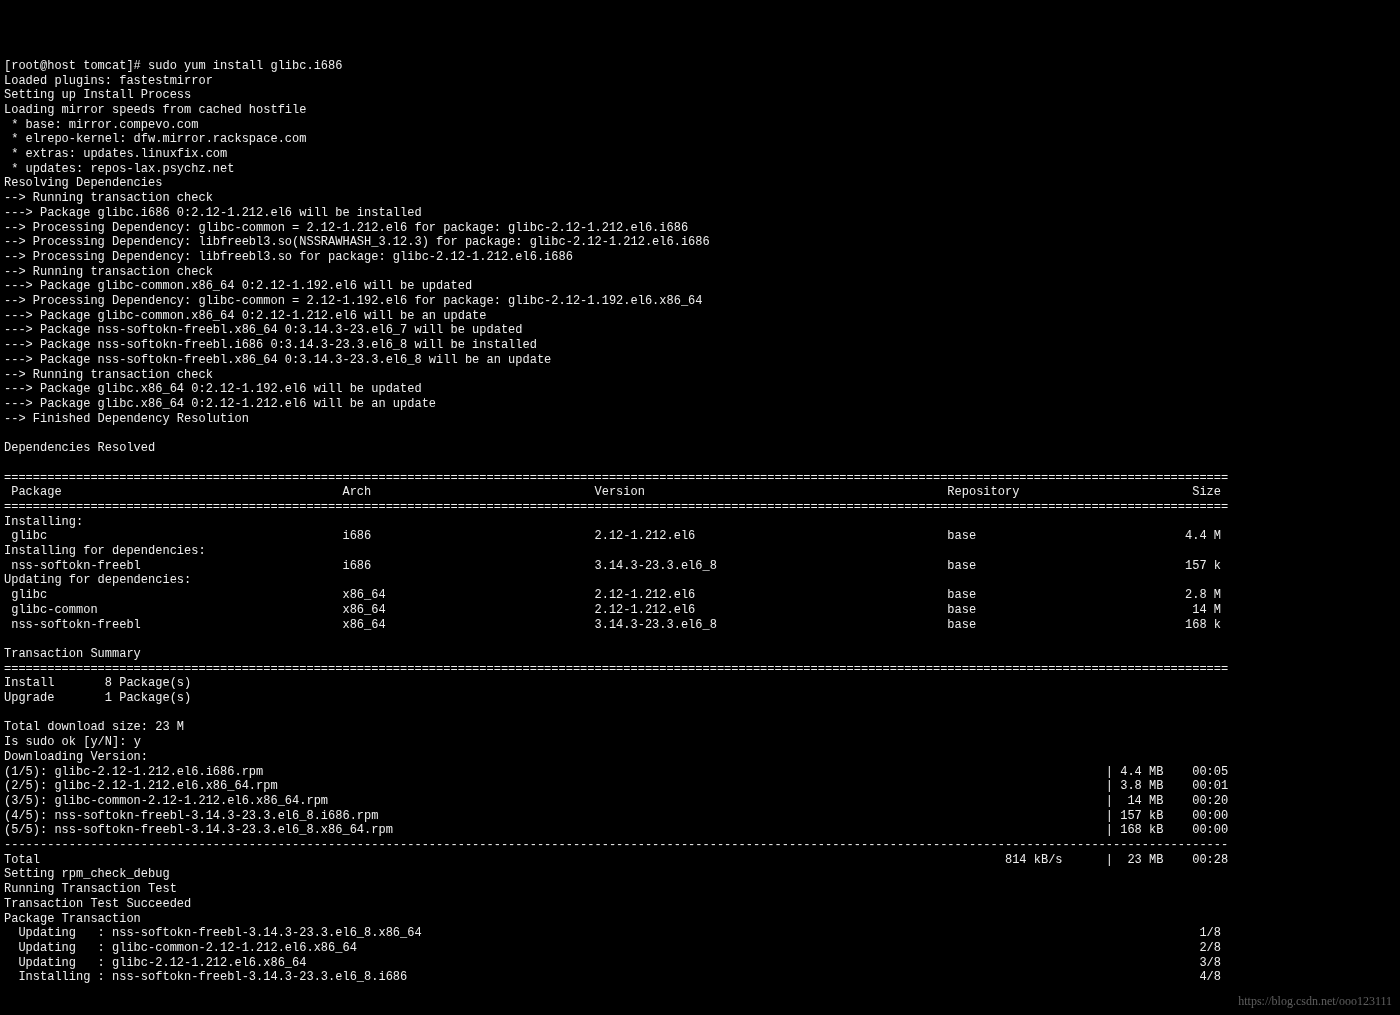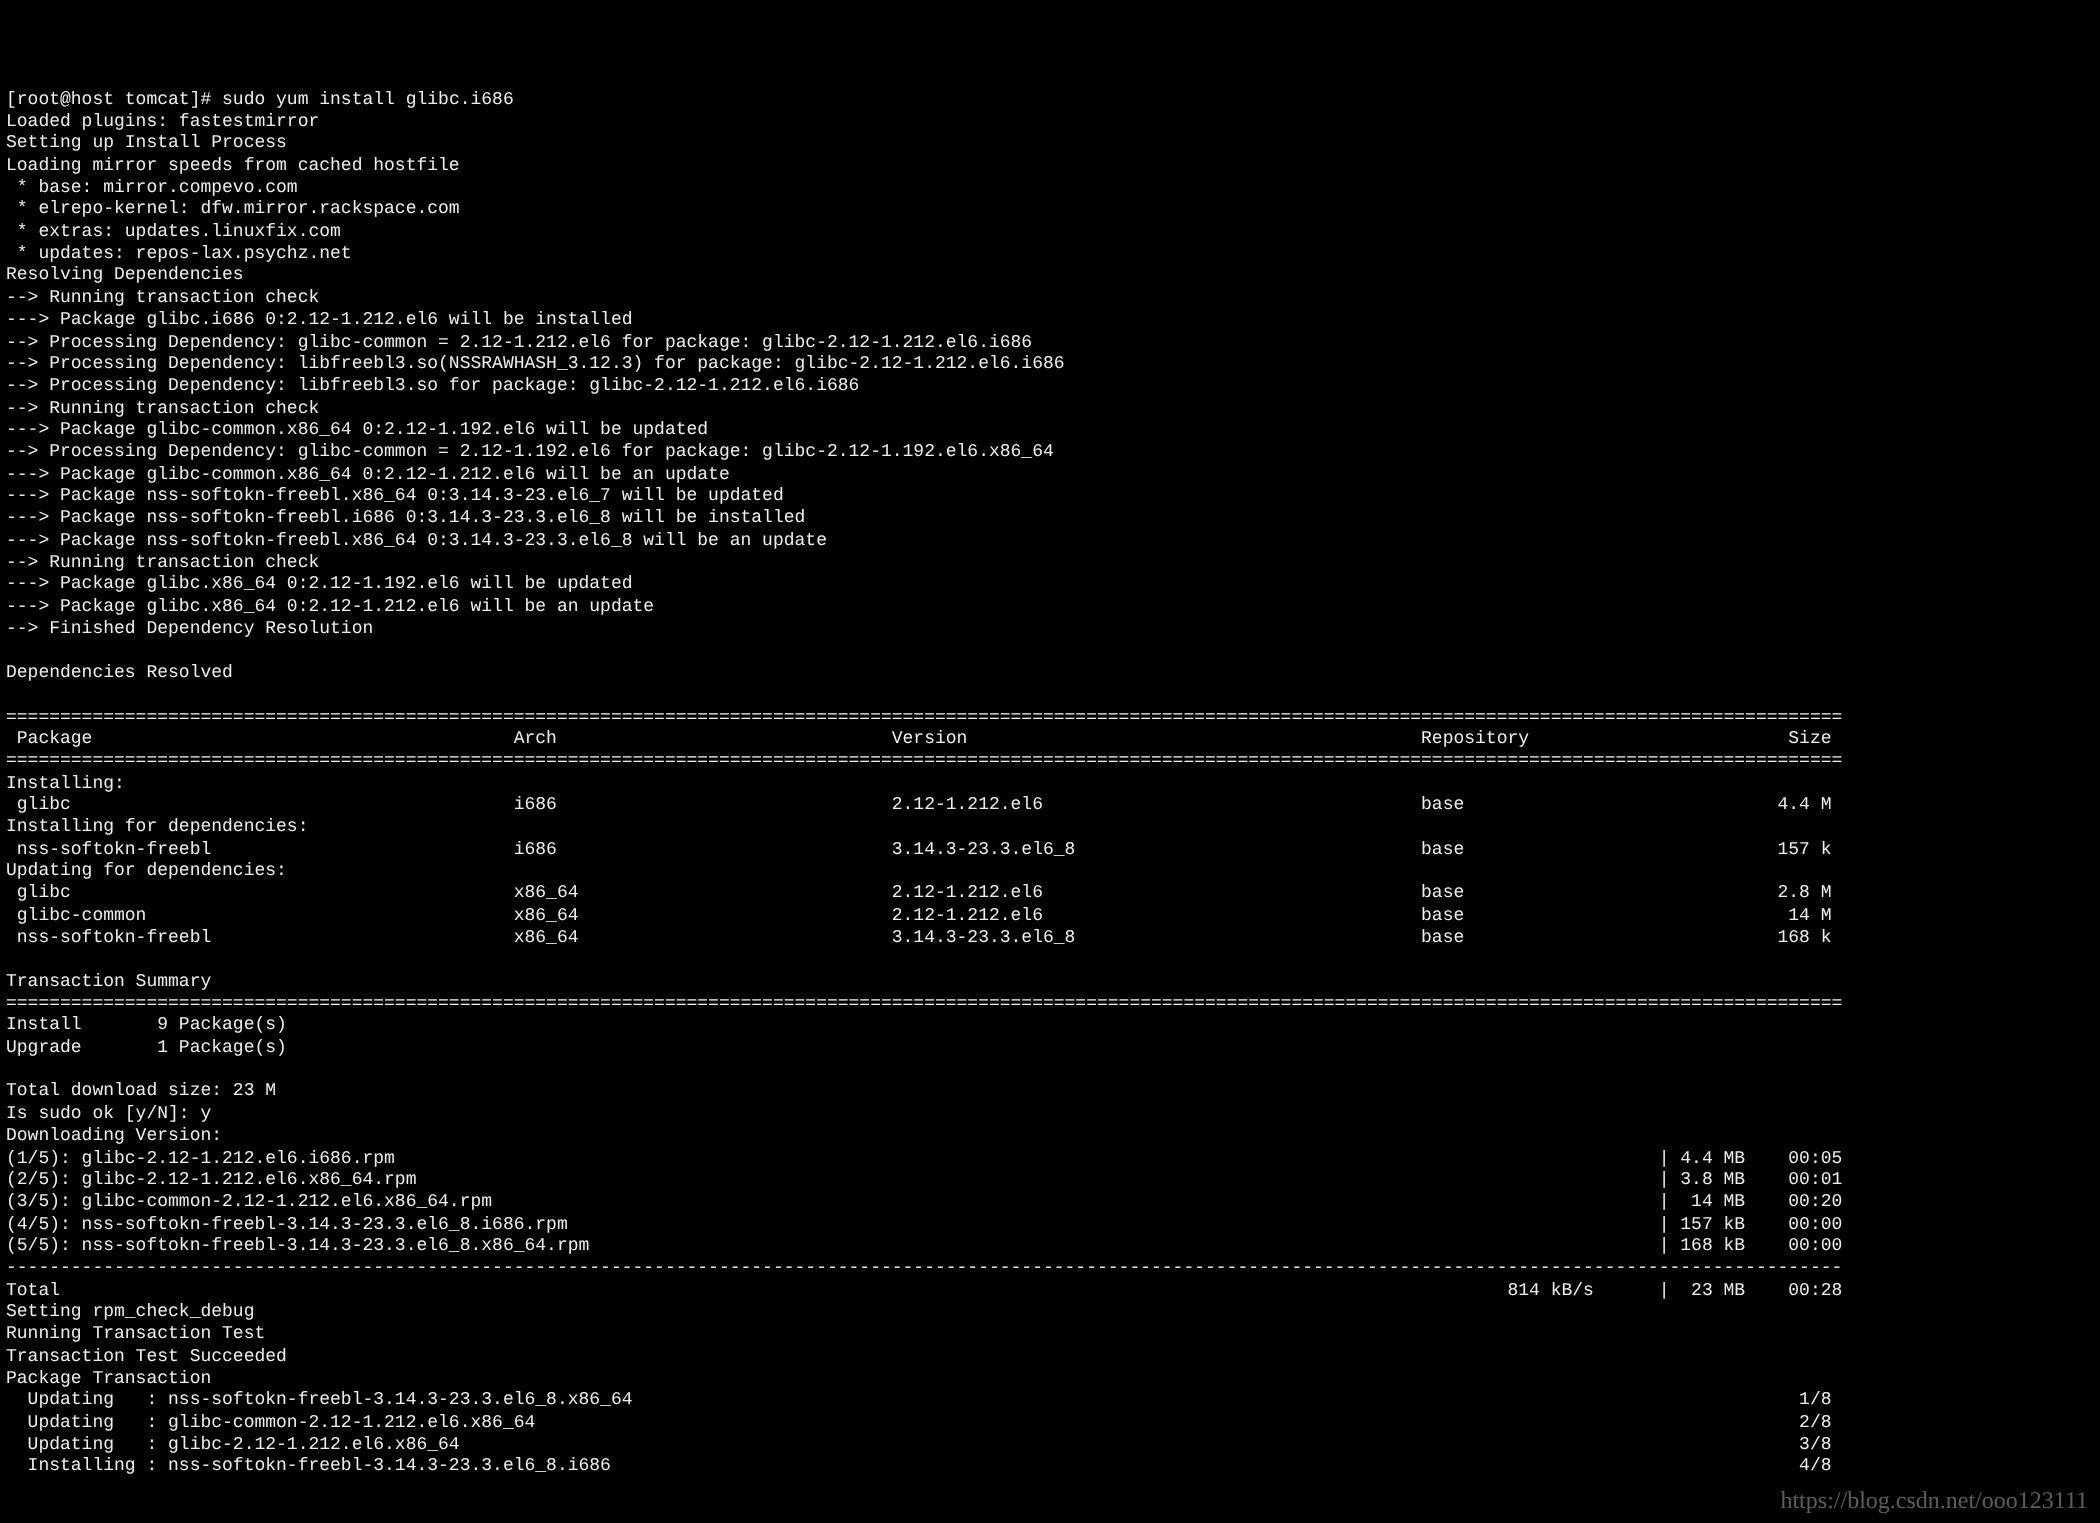--- a/index.html
+++ b/index.html
@@ -13,21 +13,21 @@
     white-space: pre;
     width: 1400px;
     box-sizing: border-box;
   }
   .watermark {
     position: fixed;
     right: 8px;
     bottom: 6px;
     color: #aaa;
     font-family: "Times New Roman", serif;
-    font-size: 16px;
+    font-size: 12px;
     opacity: 0.55;
     white-space: nowrap;
   }
   #terminal { display:block; }
 </style>
 </head>
 <body>
 
 
 
@@ -66,21 +66,21 @@
 <span> glibc                                         i686                               2.12-1.212.el6                                   base                             4.4 M </span>
 <span>Installing for dependencies:</span>
 <span> nss-softokn-freebl                            i686                               3.14.3-23.3.el6_8                                base                             157 k </span>
 <span>Updating for dependencies:</span>
 <span> glibc                                         x86_64                             2.12-1.212.el6                                   base                             2.8 M </span>
 <span> glibc-common                                  x86_64                             2.12-1.212.el6                                   base                              14 M </span>
 <span> nss-softokn-freebl                            x86_64                             3.14.3-23.3.el6_8                                base                             168 k </span>
 
 <span>Transaction Summary</span>
 <span>==========================================================================================================================================================================</span>
-<span>Install       9 Package(s)</span>
+<span>Install       8 Package(s)</span>
 <span>Upgrade       1 Package(s)</span>
 <span></span>
 <span>Total download size: 23 M</span>
 <span>Is sudo ok [y/N]:</span> <span>y</span>
 <span>Downloading Version:</span>
 <span>(1/5): glibc-2.12-1.212.el6.i686.rpm                                                                                                                     | 4.4 MB    00:05</span>
 <span>(2/5): glibc-2.12-1.212.el6.x86_64.rpm                                                                                                                   | 3.8 MB    00:01</span>
 <span>(3/5): glibc-common-2.12-1.212.el6.x86_64.rpm                                                                                                            |  14 MB    00:20</span>
 <span>(4/5): nss-softokn-freebl-3.14.3-23.3.el6_8.i686.rpm                                                                                                     | 157 kB    00:00</span>
 <span>(5/5): nss-softokn-freebl-3.14.3-23.3.el6_8.x86_64.rpm                                                                                                   | 168 kB    00:00</span>

